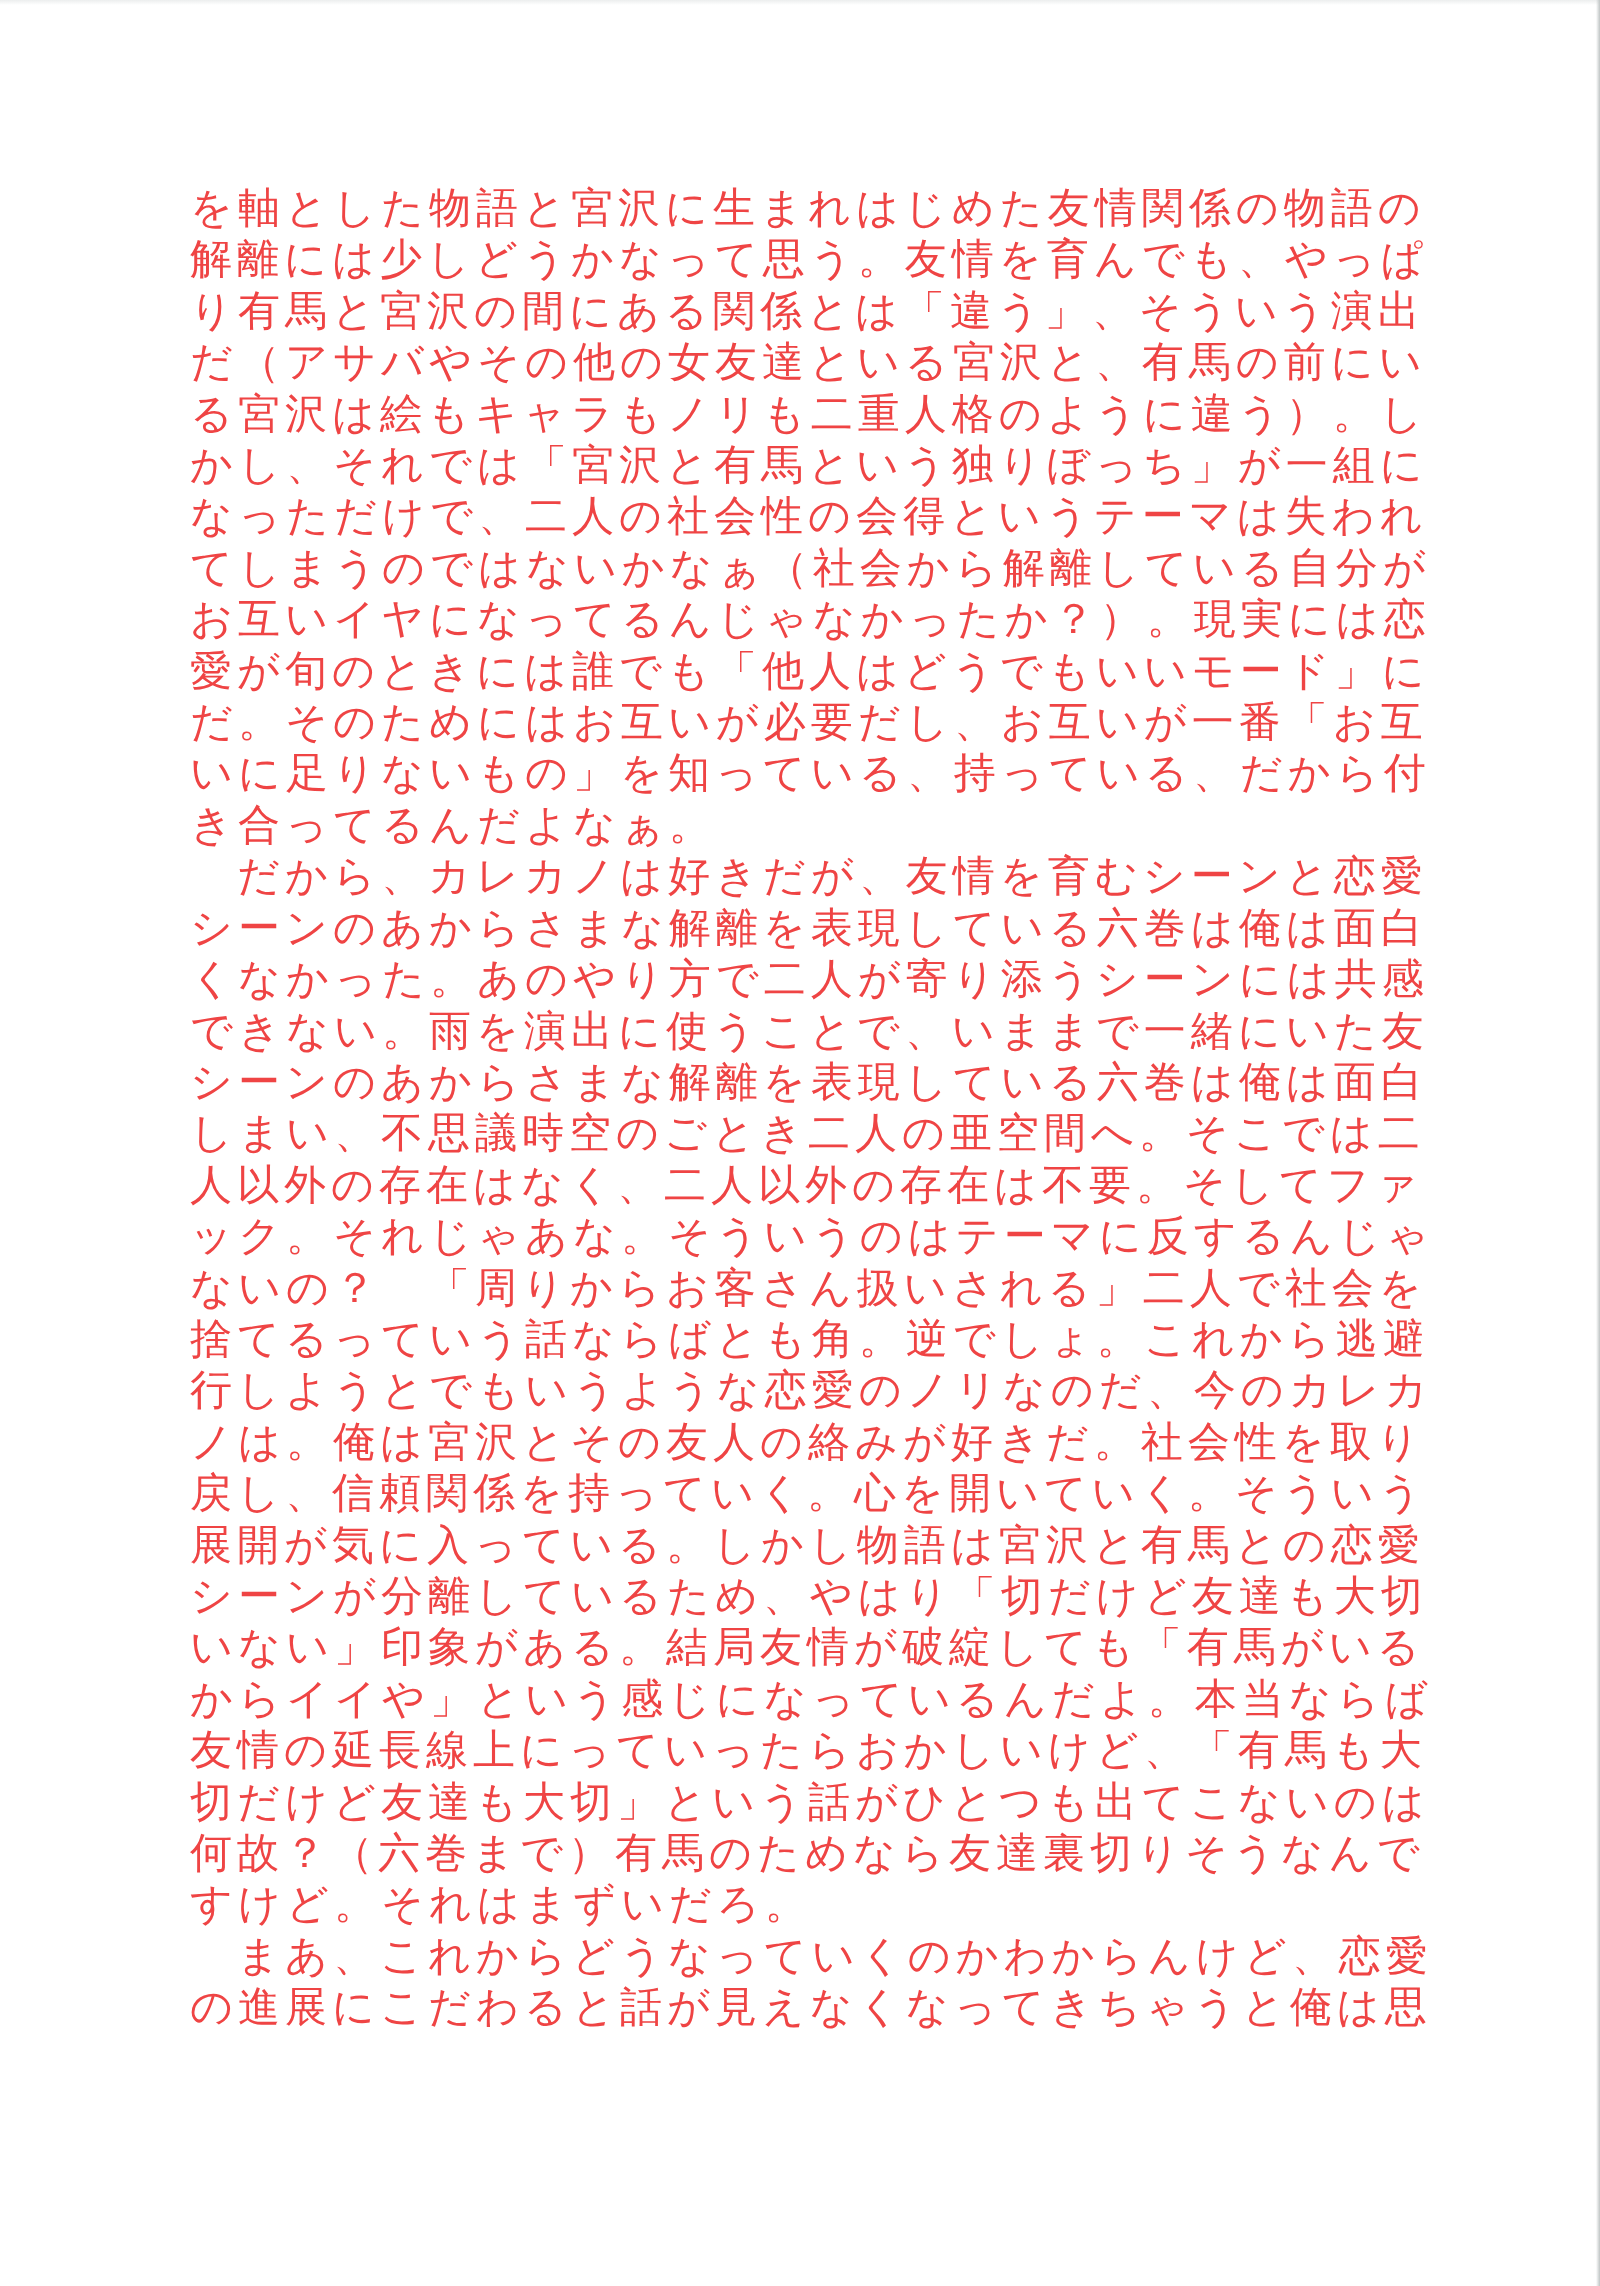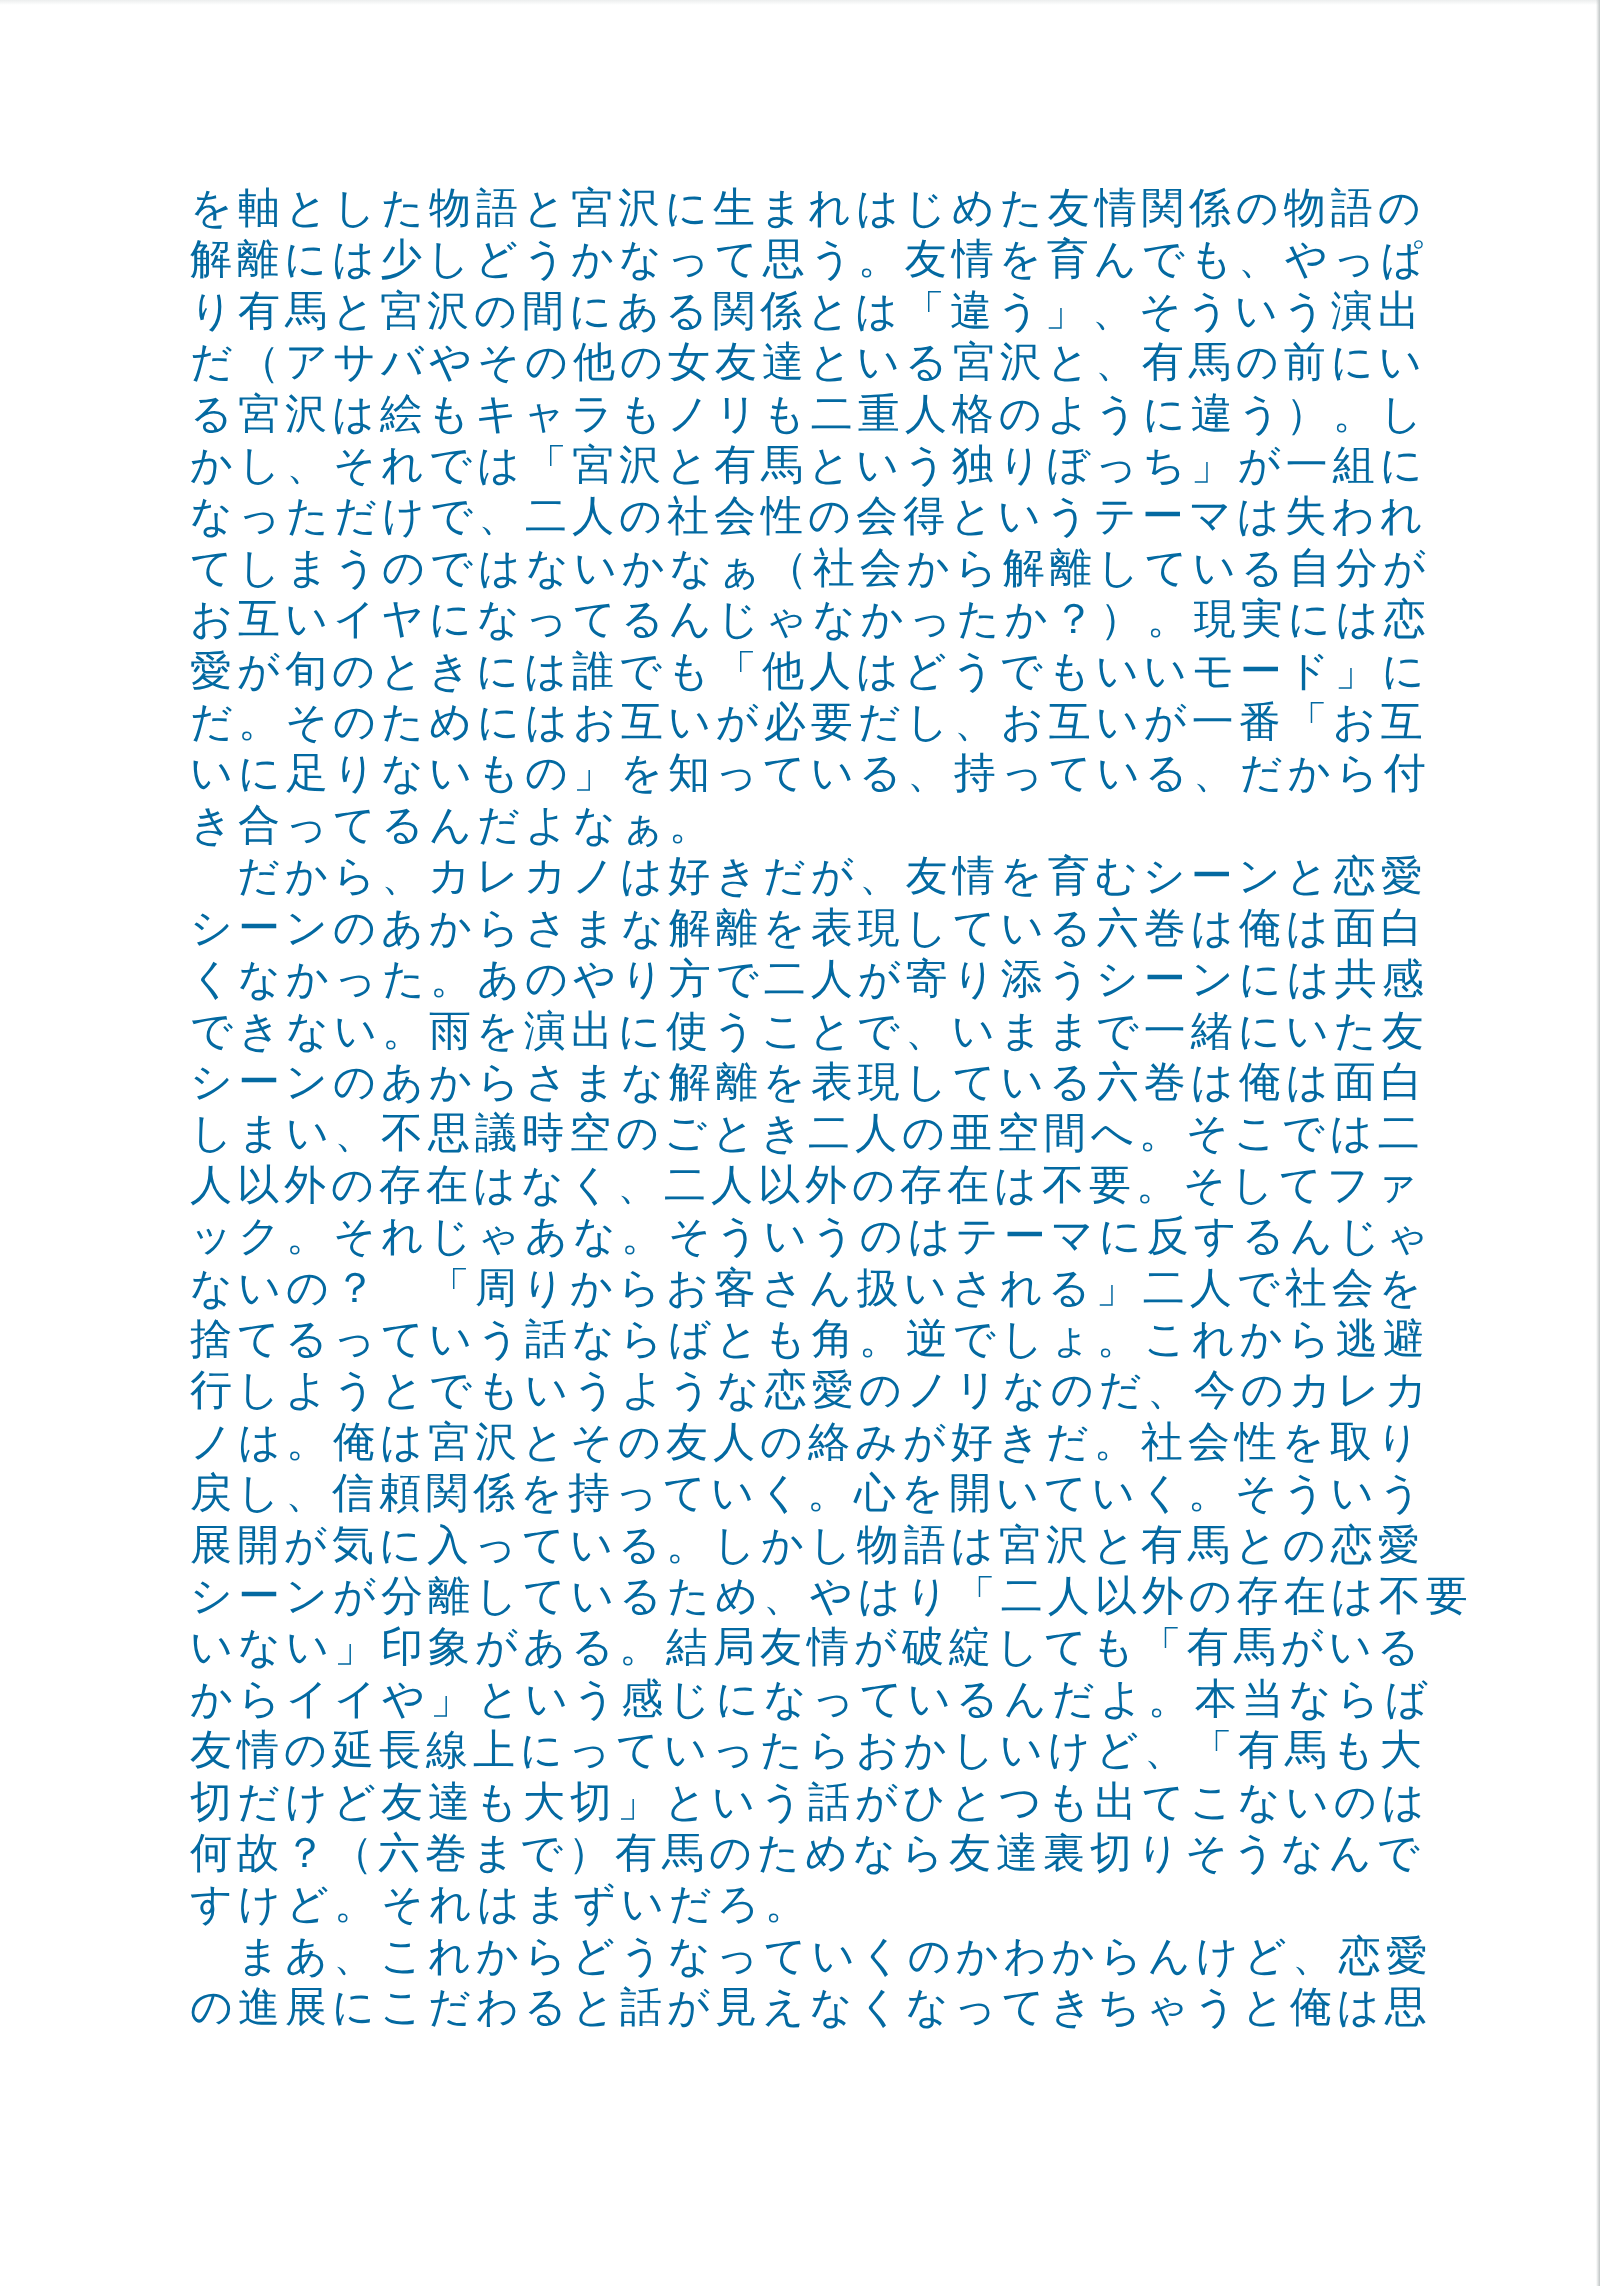--- a/index.html
+++ b/index.html
@@ -35,21 +35,21 @@
     position: absolute;
     left: 190px;
     top: 182px;
     width: 1285px;
   }
   .text-line {
     font-family: "DejaVu Serif", "Liberation Serif", serif;
     font-size: 42px;
     line-height: 51.4px;
     letter-spacing: 5px;
-    color: #0369a1;
+    color: #ef4444;
     white-space: nowrap;
     font-weight: 500;
     -webkit-font-smoothing: antialiased;
   }
 </style>
 </head>
 <body>
 
 <div class="page">
   <div class="edge-top"></div>
@@ -75,21 +75,21 @@
       <div class="text-line">シーンのあからさまな解離を表現している六巻は俺は面白</div>
       <div class="text-line">しまい、不思議時空のごとき二人の亜空間へ。そこでは二</div>
       <div class="text-line">人以外の存在はなく、二人以外の存在は不要。そしてファ</div>
       <div class="text-line">ック。それじゃあな。そういうのはテーマに反するんじゃ</div>
       <div class="text-line">ないの？　「周りからお客さん扱いされる」二人で社会を</div>
       <div class="text-line">捨てるっていう話ならばとも角。逆でしょ。これから逃避</div>
       <div class="text-line">行しようとでもいうような恋愛のノリなのだ、今のカレカ</div>
       <div class="text-line">ノは。俺は宮沢とその友人の絡みが好きだ。社会性を取り</div>
       <div class="text-line">戻し、信頼関係を持っていく。心を開いていく。そういう</div>
       <div class="text-line">展開が気に入っている。しかし物語は宮沢と有馬との恋愛</div>
-      <div class="text-line">シーンが分離しているため、やはり「二人以外の存在は不要</div>
+      <div class="text-line">シーンが分離しているため、やはり「切だけど友達も大切</div>
       <div class="text-line">いない」印象がある。結局友情が破綻しても「有馬がいる</div>
       <div class="text-line">からイイや」という感じになっているんだよ。本当ならば</div>
       <div class="text-line">友情の延長線上にっていったらおかしいけど、「有馬も大</div>
       <div class="text-line">切だけど友達も大切」という話がひとつも出てこないのは</div>
       <div class="text-line">何故？（六巻まで）有馬のためなら友達裏切りそうなんで</div>
       <div class="text-line">すけど。それはまずいだろ。</div>
       <div class="text-line">　まあ、これからどうなっていくのかわからんけど、恋愛</div>
       <div class="text-line">の進展にこだわると話が見えなくなってきちゃうと俺は思</div>
     </div>
 </div>

